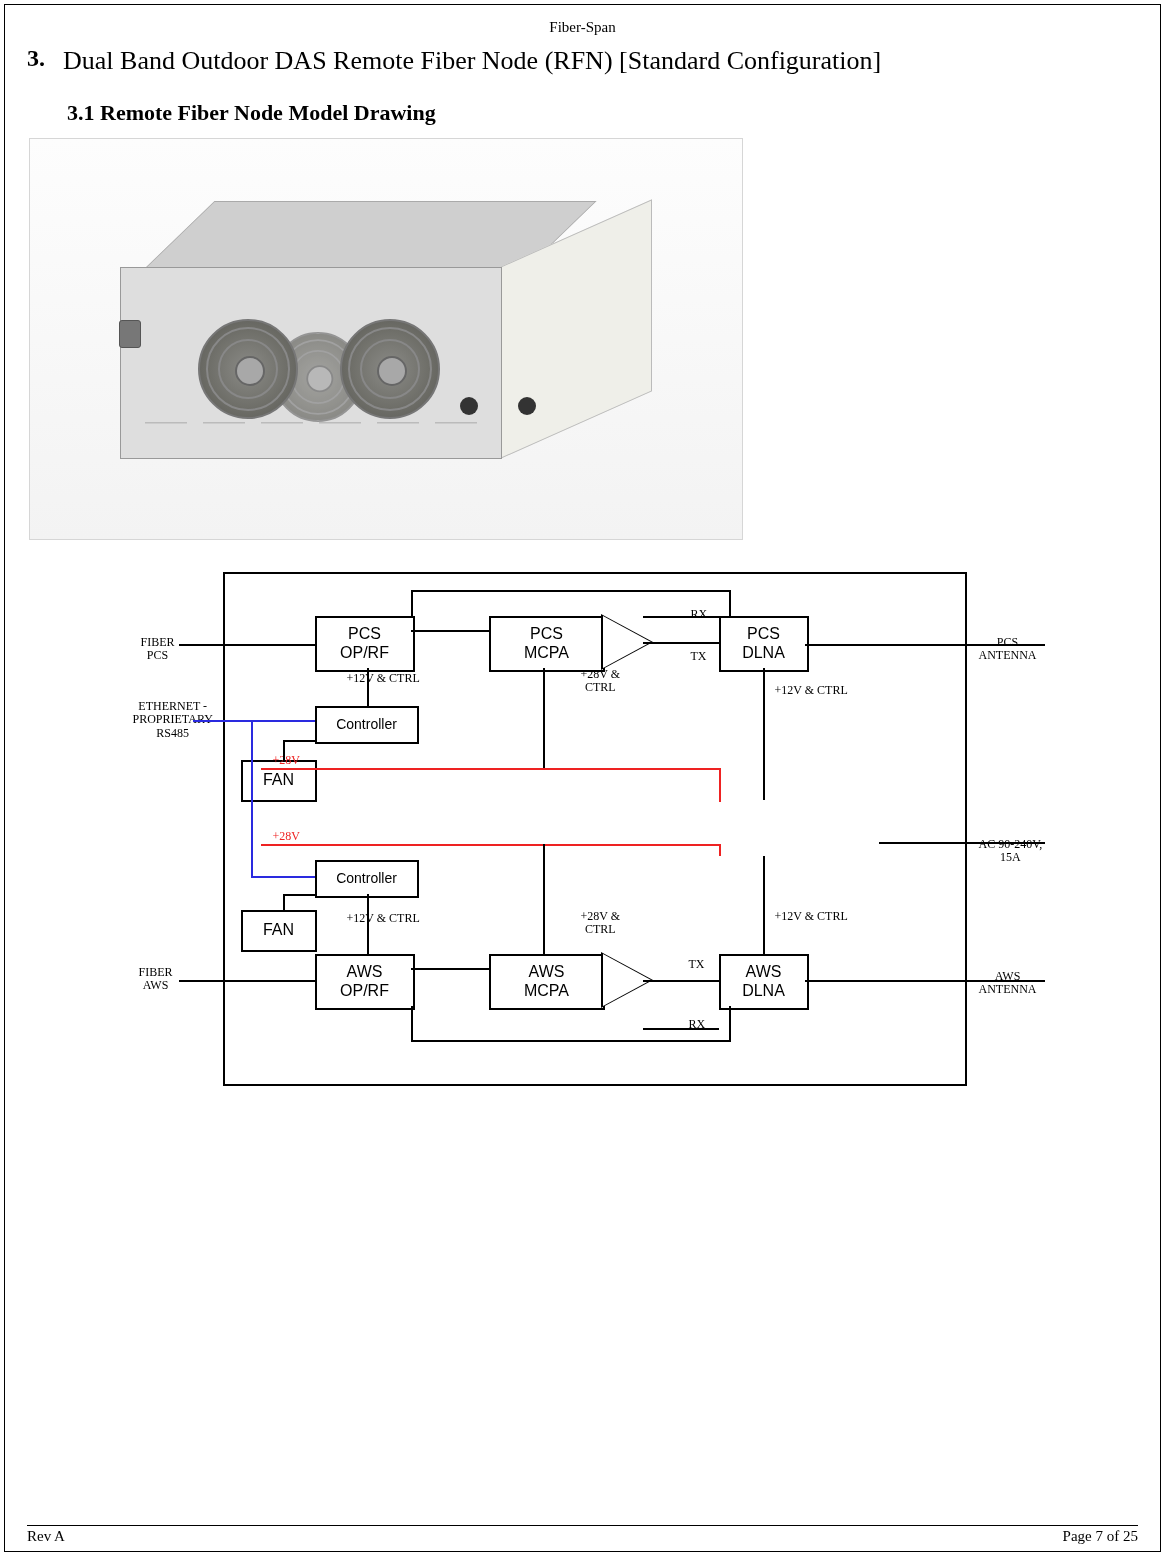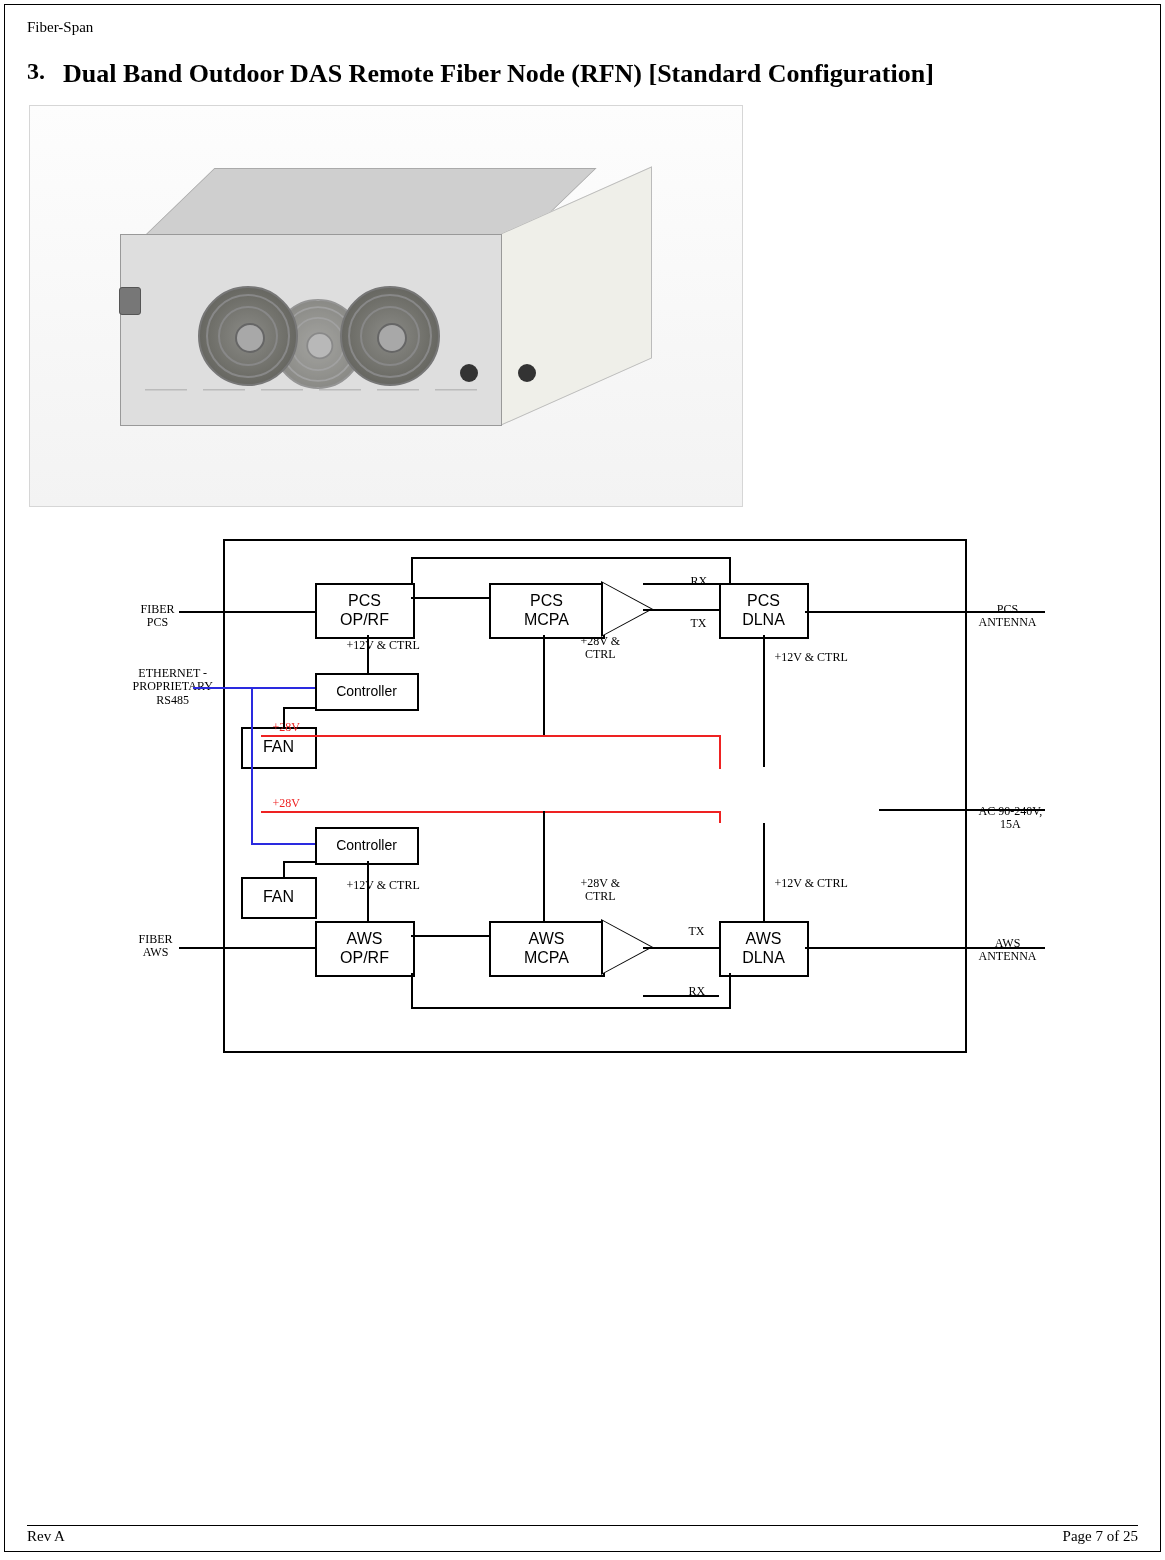--- a/index.html
+++ b/index.html
@@ -14,31 +14,32 @@
     border: 1px solid #000;
     margin: 4px;
     padding: 14px 22px 6px 22px;
     box-sizing: border-box;
     min-height: 1548px;
     display: flex;
     flex-direction: column;
   }
   .header-small {
     font-size: 15px;
-    margin-bottom: 18px;
+    margin-bottom: 5px;
+    text-align: center;
   }
   .section-number {
     font-size: 24px;
     font-weight: bold;
     width: 36px;
     flex: 0 0 auto;
   }
   .section-title {
     font-size: 26px;
-    font-weight: bold;
+    font-weight: normal;
     line-height: 1.25;
   }
   .section-row {
     display: flex;
     align-items: flex-start;
     margin: 4px 0 14px 0;
   }
   .subsection-title {
     font-size: 22px;
     font-weight: bold;
@@ -194,20 +195,21 @@
 <body>
 
 <div class="page">
   <div class="header-small">Fiber-Span</div>
 
   <div class="section-row">
     <div class="section-number">3.</div>
     <div class="section-title">Dual Band Outdoor DAS Remote Fiber Node (RFN) [Standard Configuration]</div>
   </div>
 
+  <div class="subsection-title">3.1 Remote Fiber Node Model Drawing</div>
 
   <div class="fig-box">
     <div class="device">
       <div class="dev-top"></div>
       <div class="dev-side"></div>
       <div class="dev-front">
         <div class="latch l1"></div>
         <div class="slats">
             <span></span>
             <span></span>

